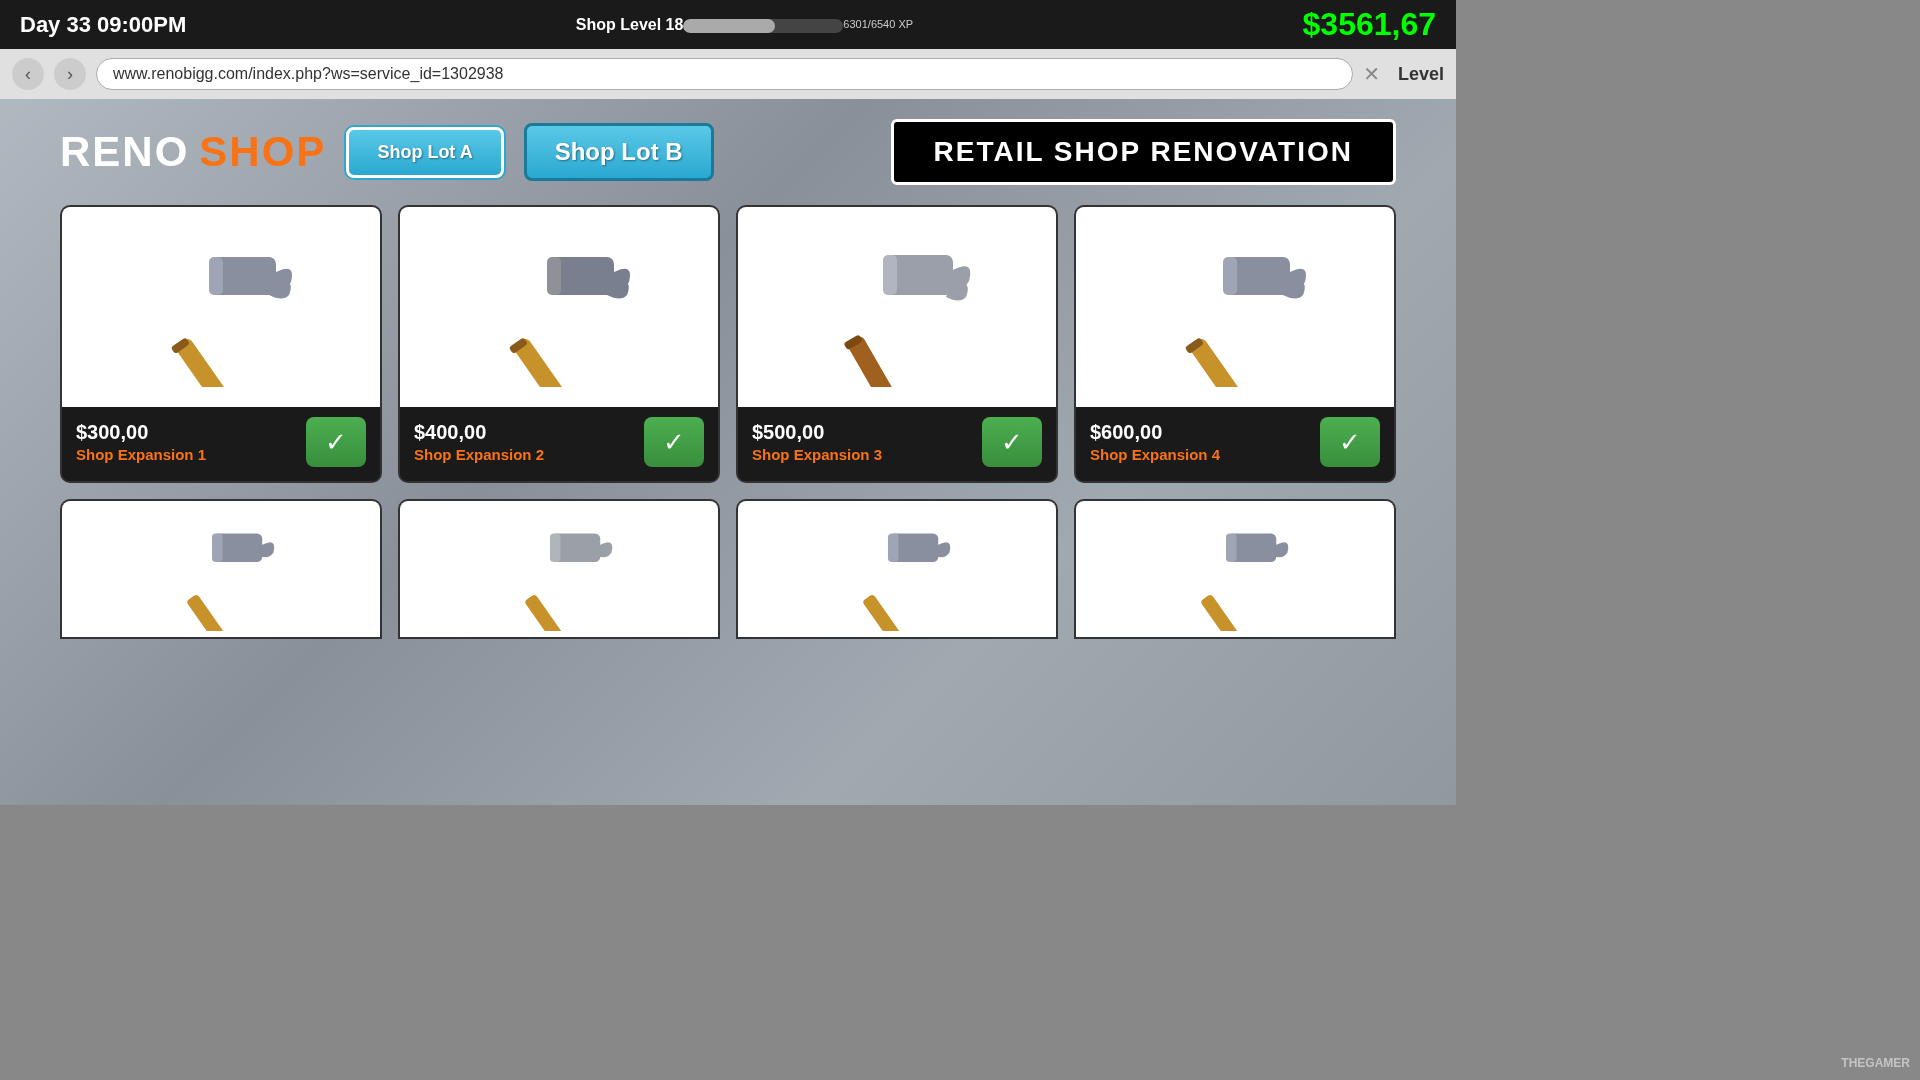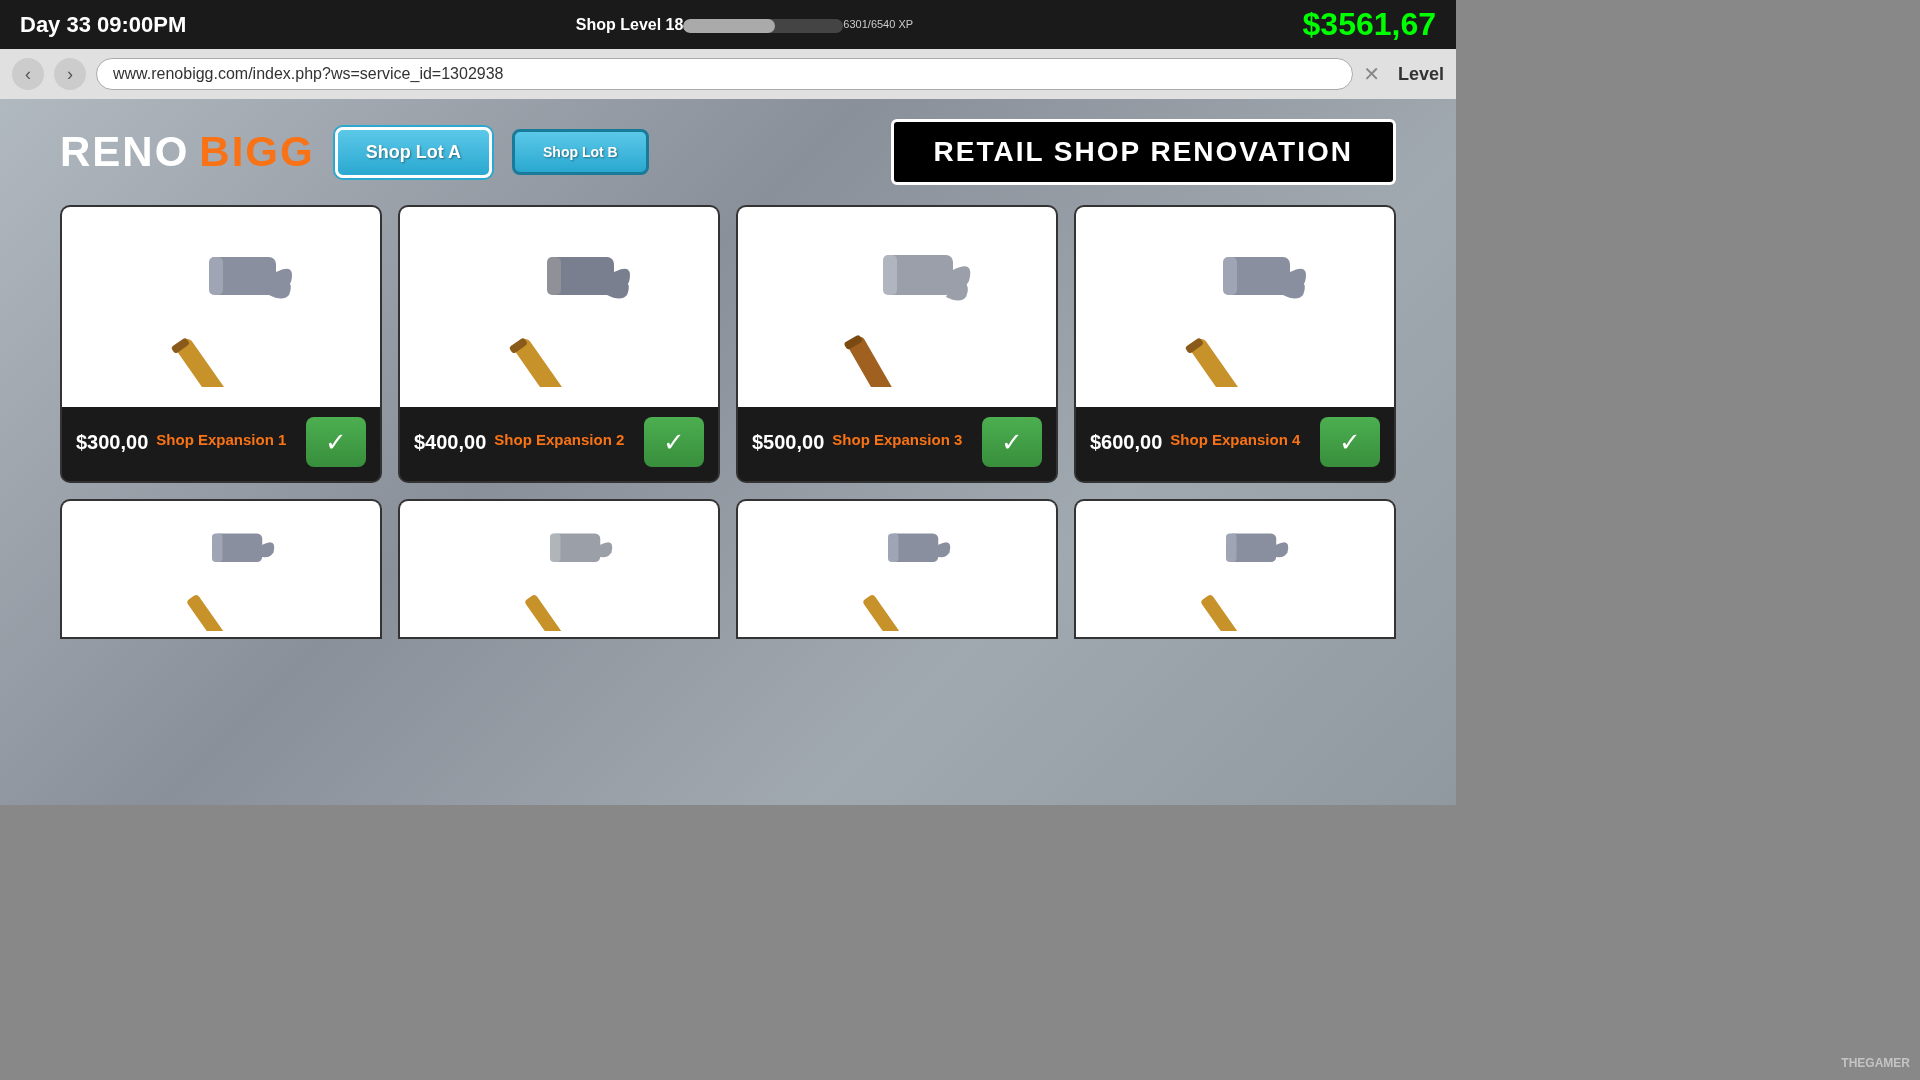--- a/index.html
+++ b/index.html
@@ -152,21 +152,21 @@
     }
     .shop-lot-a-btn.active {
       border-color: white;
       box-shadow: 0 0 0 2px #2aa8d0;
     }
     .shop-lot-b-btn {
       background: linear-gradient(180deg, #5bc8e8 0%, #2aa8d0 100%);
       border: 3px solid #1a7a9a;
       border-radius: 8px;
       color: white;
-      font-size: 14px;
+      font-size: 24px;
       font-weight: bold;
       padding: 12px 28px;
       cursor: pointer;
       text-shadow: 1px 1px 2px rgba(0,0,0,0.4);
     }
     .retail-shop-title {
       background: black;
       border: 3px solid white;
       border-radius: 6px;
       color: white;
@@ -203,22 +203,22 @@
     }
     .product-info {
       padding: 10px 14px 14px 14px;
       background: #1a1a1a;
       display: flex;
       align-items: center;
       justify-content: space-between;
     }
     .product-details {
       display: flex;
-      flex-direction: row;
-      gap: 8px;
+      flex-direction: column;
+      gap: 2px;
     }
     .product-price {
       color: white;
       font-size: 20px;
       font-weight: bold;
     }
     .product-name {
       color: #f97316;
       font-size: 15px;
       font-weight: bold;
@@ -293,21 +293,21 @@
   <input class="url-bar" type="text" value="www.renobigg.com/index.php?ws=service_id=1302938" style="">
   <button class="clear-btn">✕</button>
   <button class="close-btn">Level</button>
 </div>
 
 <div class="main-content">
 
   <div class="header-row">
     <div class="logo">
       <span class="logo-reno">RENO</span>
-      <span class="logo-bigg">BIGG</span>
+      <span class="logo-bigg">SHOP</span>
     </div>
     <button class="shop-lot-a-btn active">Shop Lot A</button>
     <button class="shop-lot-b-btn">Shop Lot B</button>
     <div class="retail-shop-title">RETAIL SHOP RENOVATION</div>
   </div>
 
   <div class="products-grid">
 
     <div class="product-card">
       <div class="product-image">

